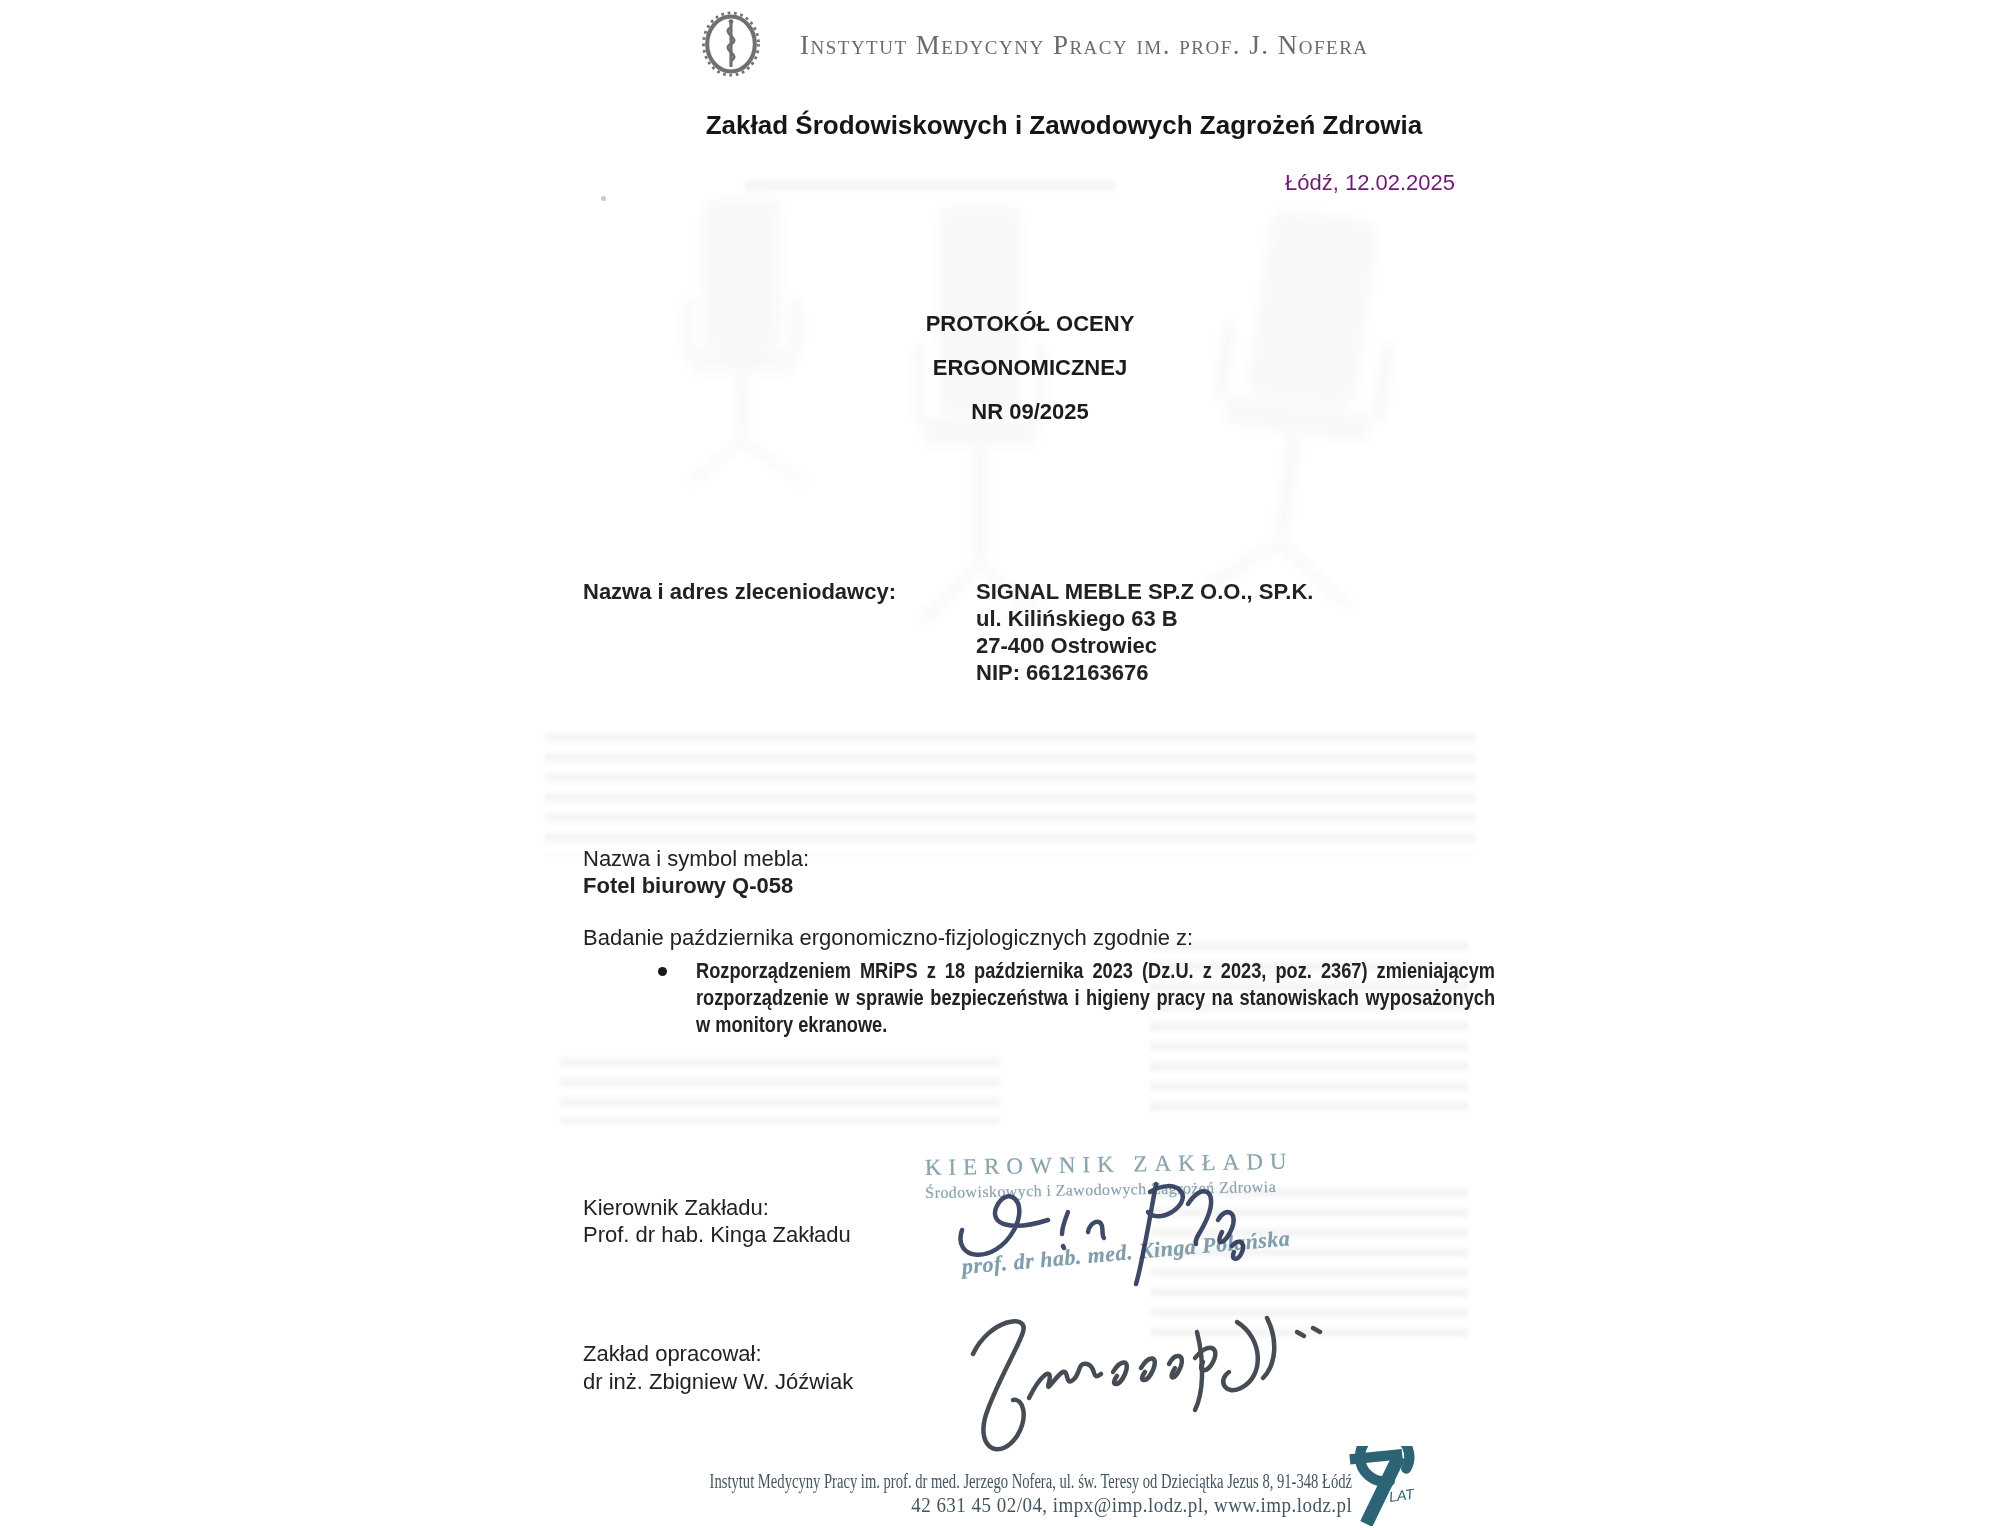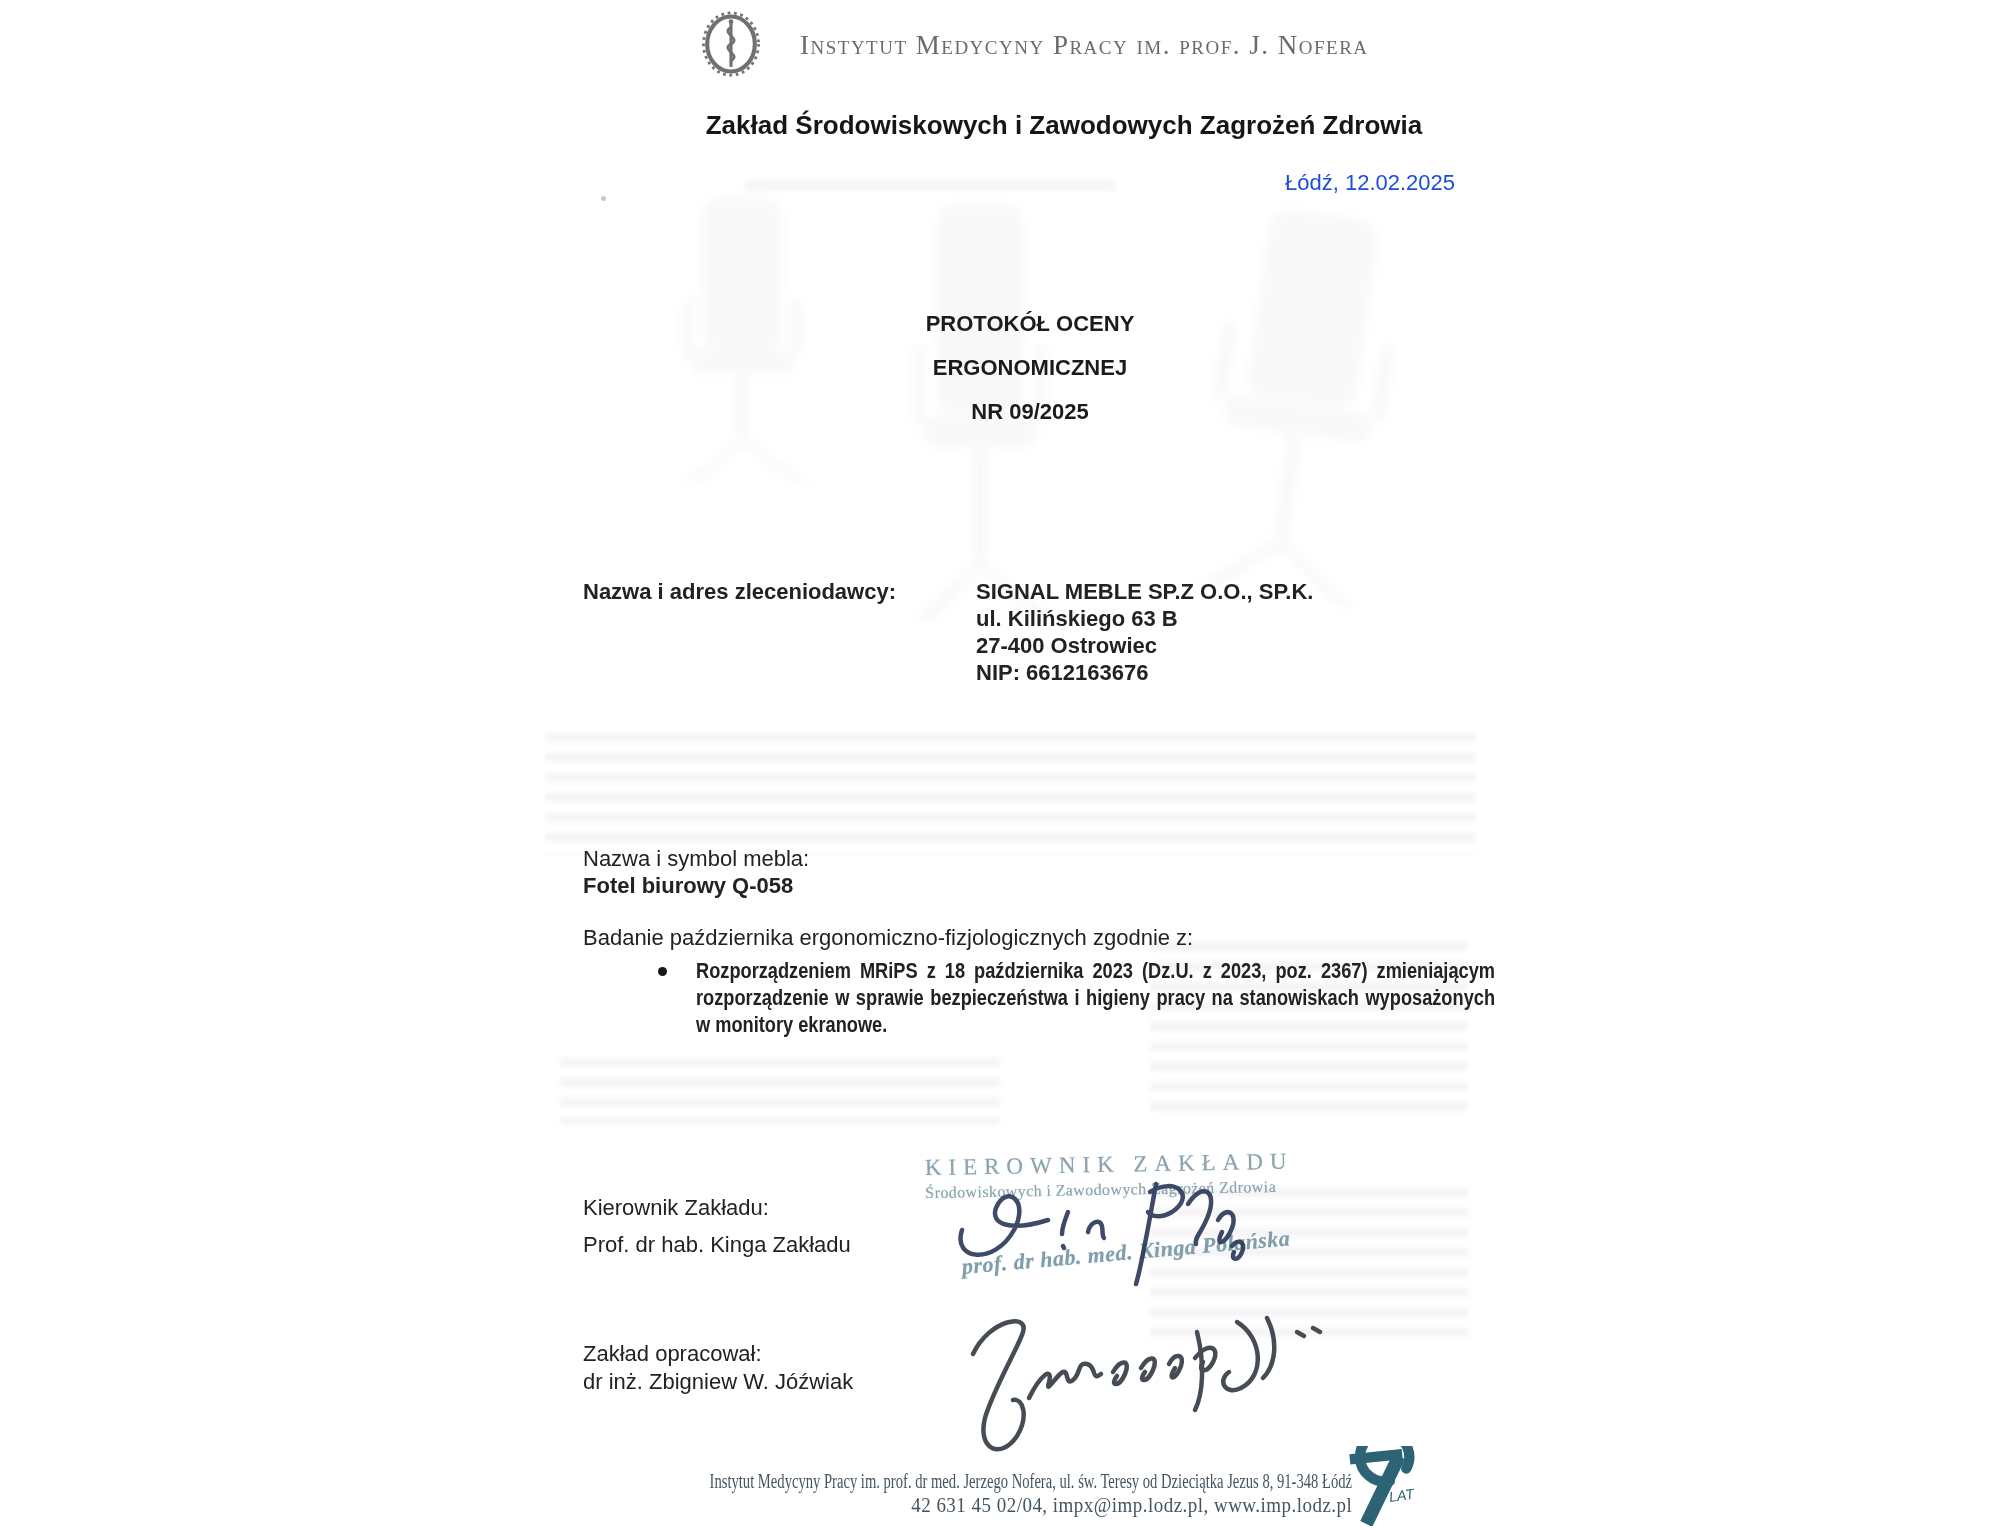--- a/index.html
+++ b/index.html
@@ -6,21 +6,21 @@
   html,body{margin:0;padding:0;background:#ffffff;}
   .page{position:relative;width:2000px;height:1530px;background:#ffffff;overflow:hidden;
         font-family:"Liberation Sans",sans-serif;color:#1e1e1e;}
   .abs{position:absolute;}
   .b{font-weight:700;}
 
   
   .institute{left:800px;top:30px;font-family:"Liberation Serif",serif;font-variant:small-caps;
              font-size:27px;letter-spacing:1.5px;color:#6b6b6b;white-space:nowrap;text-align:right;}
   .department{left:564px;top:110px;width:1000px;text-align:center;font-size:26px;font-weight:700;color:#161616;}
-  .place-date{left:1285px;top:170px;font-size:22px;color:#1d4ed8;}
+  .place-date{left:1285px;top:170px;font-size:22px;color:#701a75;}
 
   
   .doc-title{left:560px;top:302px;width:940px;text-align:center;font-size:22px;font-weight:700;
              line-height:44px;color:#1b1b1b;}
 
   
   .body22{font-size:22px;line-height:27px;color:#222;}
   .client-label{left:583px;top:578px;}
   .client-address{left:962px;top:578px;margin-left:14px;}
   .furniture-label{left:583px;top:845px;}
@@ -149,21 +149,21 @@
         <path d="M113 78 l1 2"></path>
       <path d="M138 64 C140 54, 150 50, 152 58 C153 64, 152 68, 154 70"></path>
       <path d="M206 16 C198 60, 192 96, 186 116"></path>
       <path d="M200 24 C226 8, 246 28, 222 44 C210 51, 200 48, 198 44"></path>
       <path d="M238 36 C252 14, 268 22, 258 48 C252 64, 244 70, 246 76"></path>
       <path d="M268 52 C276 38, 288 44, 282 60 C276 76, 264 80, 272 64"></path>
       <path d="M282 78 C288 70, 296 74, 292 84 C288 94, 280 92, 284 84"></path>
     </svg>
   </div>
   <div class="abs body22 sig-block" style="left:583px;top:1194px;">
-    <div style="margin-bottom:10px">Kierownik Zakładu:</div>
+    <div style="margin-bottom:0">Kierownik Zakładu:</div>
     <div>Prof. dr hab. Kinga Zakładu</div>
   </div>
 
   <div class="abs body22 sig-block" style="left:583px;top:1340px;">
     <div style="margin-bottom:1px">Zakład opracował:</div>
     <div>dr inż. Zbigniew W. Jóźwiak</div>
   </div>
   <div class="abs" style="left:945px;top:1302px;">
     <svg width="410" height="165" viewBox="0 0 410 165" fill="none" stroke="#3c434b" stroke-width="4.5" stroke-linecap="round" opacity=".95">
       <path d="M28 52 C44 18, 84 10, 78 30 C74 44, 48 88, 40 116 C32 148, 56 158, 72 134 C84 114, 78 96, 68 98"></path>

